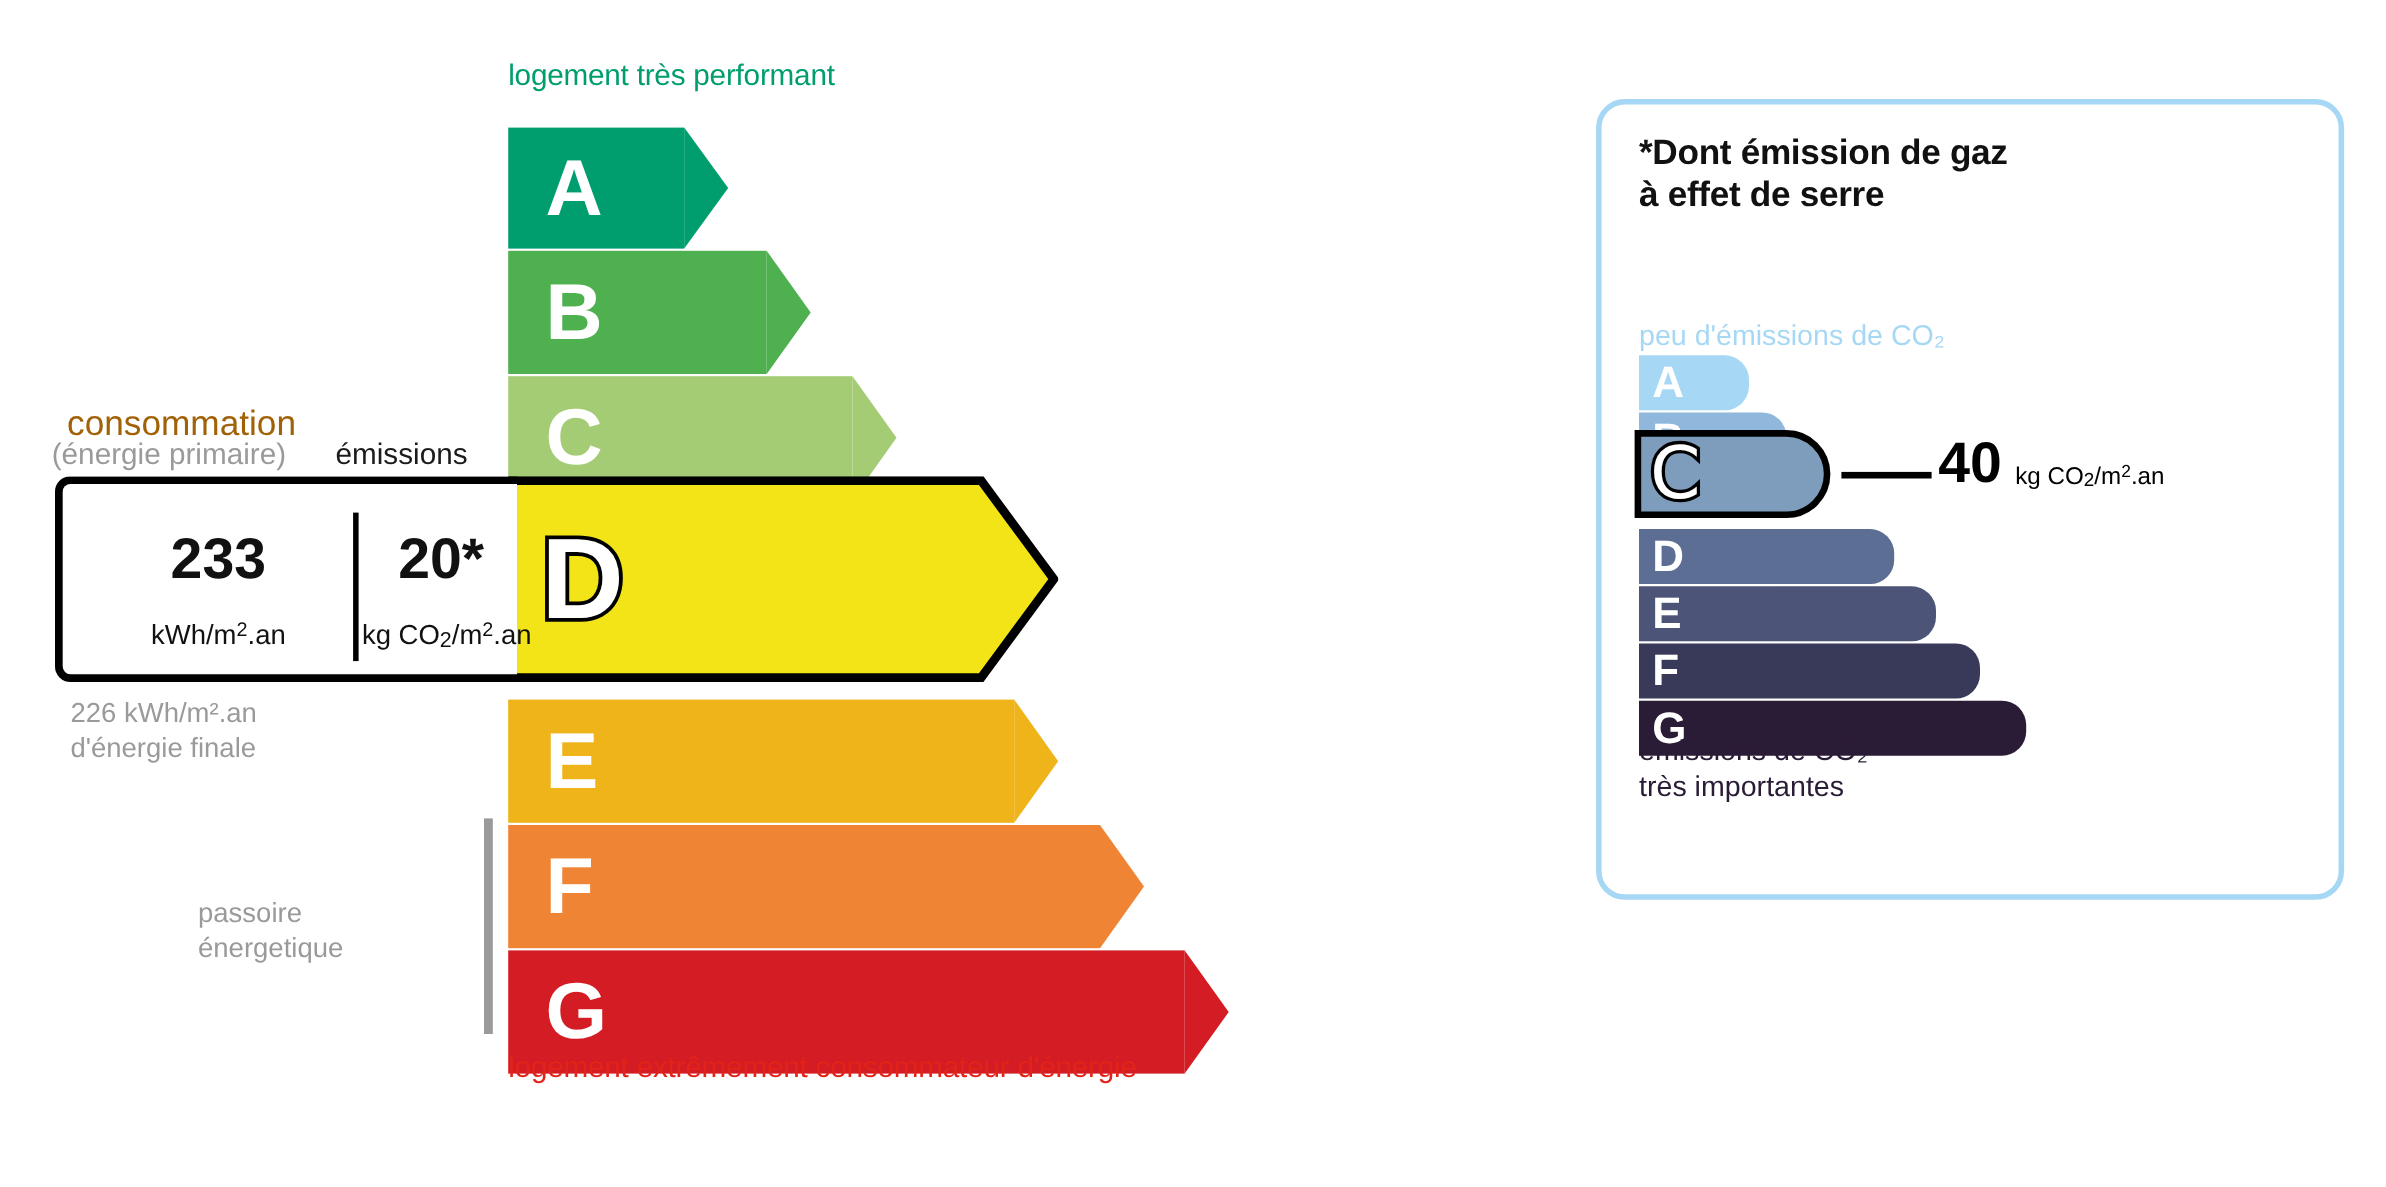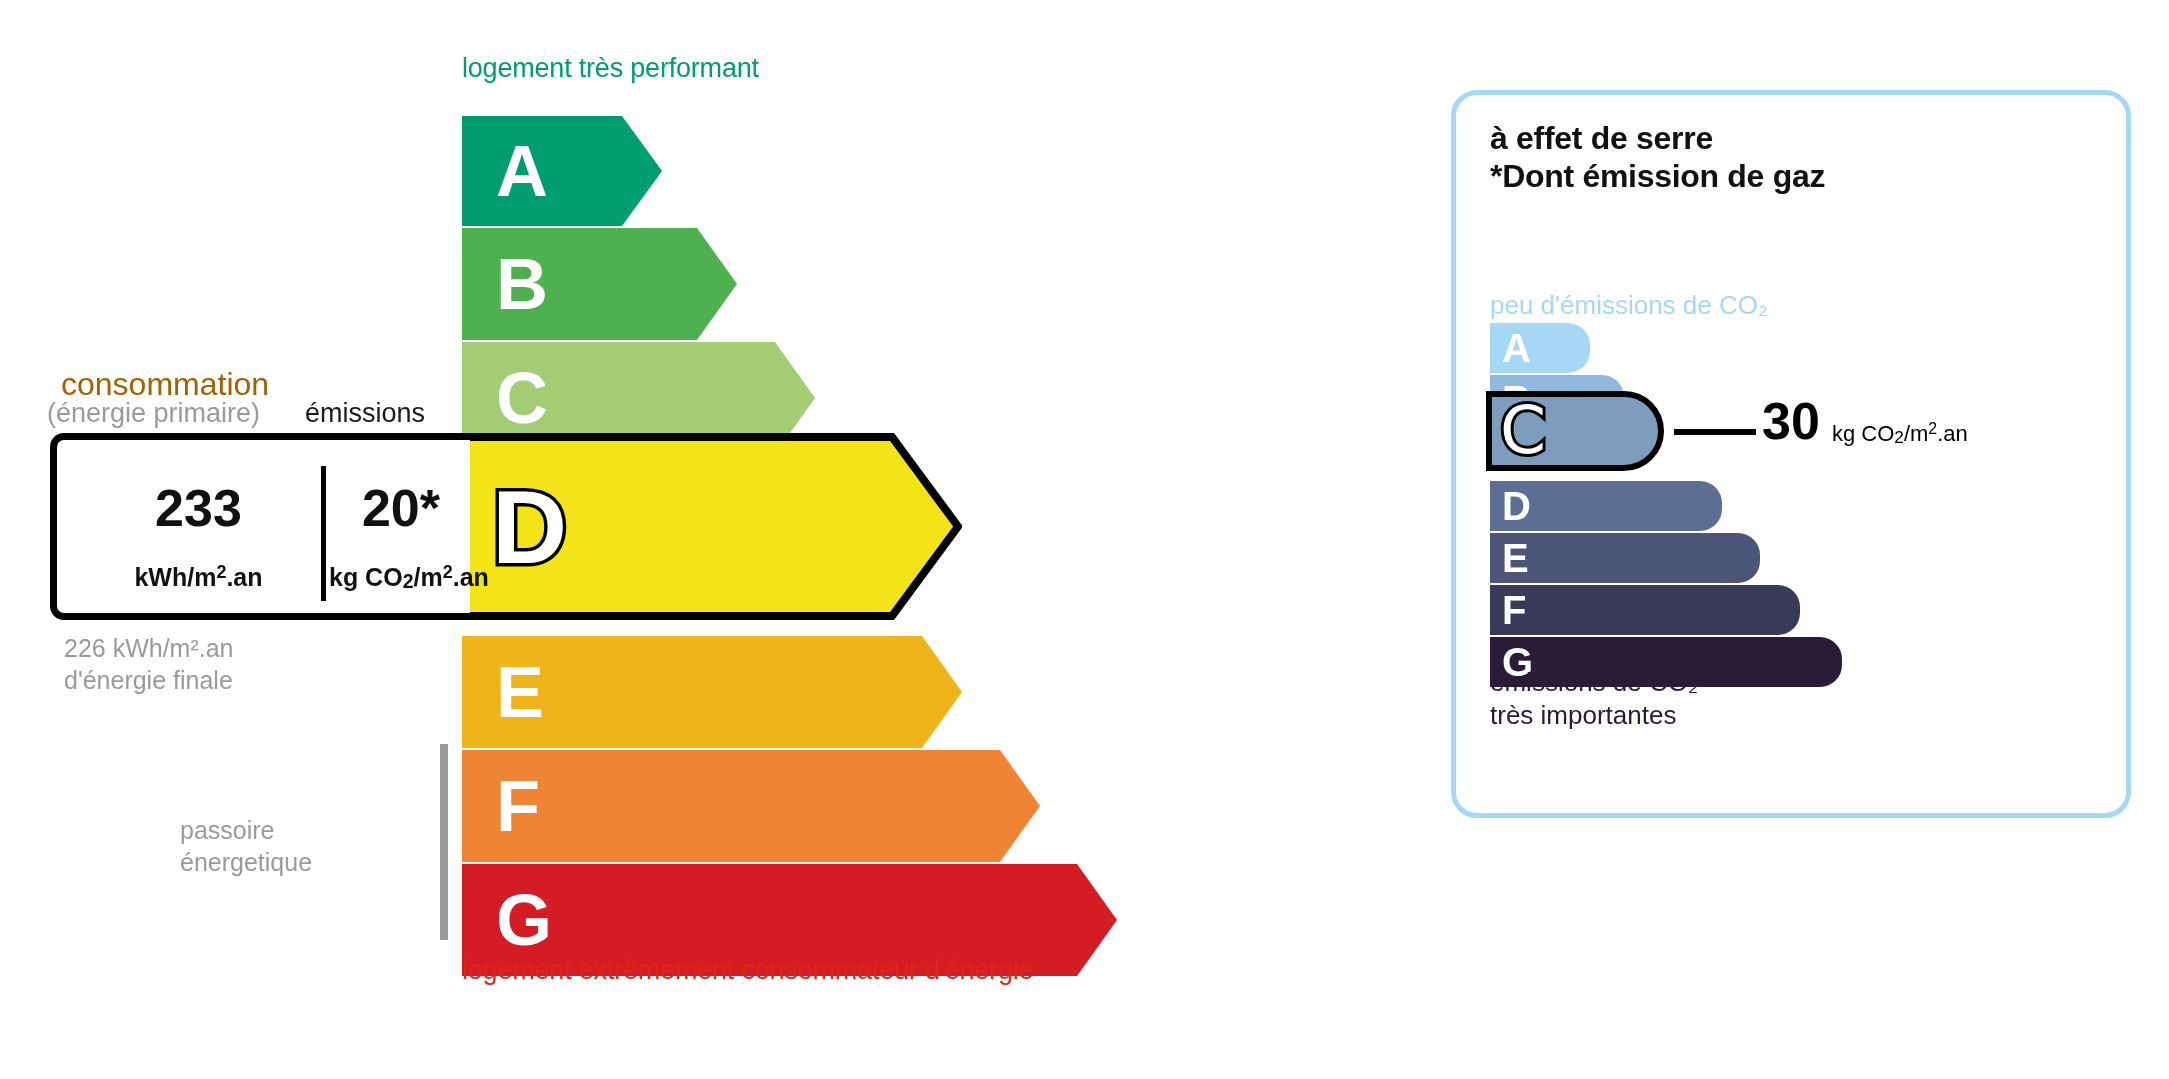--- a/index.html
+++ b/index.html
@@ -30,21 +30,21 @@
   #d-letter{position:absolute;left:30px;top:50%;transform:translateY(-50%);
             font-size:104px;font-weight:bold;line-height:1;color:#ffffff;
             -webkit-text-stroke:7px #000;paint-order:stroke fill;}
 
   
   #cons-box{position:absolute;left:50px;top:433px;width:420px;height:187px;
             border:7px solid #000;border-right:none;border-radius:14px 0 0 14px;
             background:#fff;box-sizing:border-box;}
   #cons-divider{position:absolute;left:264px;top:26px;width:5px;height:135px;background:#000;}
   .cellnum{position:absolute;font-size:52px;font-weight:bold;color:#111;line-height:1;}
-  .cellunit{position:absolute;font-size:25px;color:#111;white-space:nowrap;font-weight:bold;}
+  .cellunit{position:absolute;font-size:25px;color:#111;white-space:nowrap;}
 
   #lbl-conso{position:absolute;left:61px;top:366px;font-size:32px;color:#a16207;white-space:nowrap;text-align:center;}
   #lbl-conso2{position:absolute;left:47px;top:398px;font-size:27px;color:#9a9a9a;white-space:nowrap;}
   #lbl-emis{position:absolute;left:305px;top:398px;font-size:27px;color:#1b1b1b;white-space:nowrap;}
   #lbl-final{position:absolute;left:64px;top:632px;font-size:25px;color:#9a9a9a;line-height:1.28;}
 
   #passoire-bar{position:absolute;left:440px;top:744px;width:8px;height:196px;background:#9a9a9a;}
   #passoire-text{position:absolute;left:180px;top:814px;width:240px;text-align:left;
                  font-size:25px;color:#9a9a9a;line-height:1.28;}
 
@@ -163,42 +163,42 @@
       <div>passoire</div>
       <div>énergetique</div>
     </div>
 
     <div class="bottom-label">logement extrêmement consommateur d'énergie</div>
   </div>
 
   <div id="co2-panel">
 
     <div id="co2-title">
+      <div>*Dont émission de gaz</div>
       <div>à effet de serre</div>
-      <div>*Dont émission de gaz</div>
     </div>
 
     <div id="co2-top-label">peu d'émissions de CO₂</div>
 
     <div class="co2row" style="top:228px;height:50px;width:100px;">
       <div class="co2bar" style="width:100px;background:#A6D8F5;"></div>
       <div class="co2grade">A</div>
     </div>
 
     <div class="co2row" style="top:280px;height:50px;width:134px;">
       <div class="co2bar" style="width:134px;background:#8FB8DC;"></div>
       <div class="co2grade">B</div>
     </div>
 
     <div id="co2-c-wrap">
       <div id="co2-c-bar" style="background:#7E9CBC;"></div>
       <div id="co2-c-letter">C</div>
     </div>
     <div id="co2-leader"></div>
-    <div id="co2-value">30</div>
+    <div id="co2-value">40</div>
     <div id="co2-unit"><span>kg CO</span><span class="sub">2</span><span>/m</span><span class="sup">2</span><span>.an</span></div>
 
     <div class="co2row" style="top:386px;height:50px;width:232px;">
       <div class="co2bar" style="width:232px;background:#5D6E94;"></div>
       <div class="co2grade">D</div>
     </div>
 
     <div class="co2row" style="top:438px;height:50px;width:270px;">
       <div class="co2bar" style="width:270px;background:#4C5478;"></div>
       <div class="co2grade">E</div>

